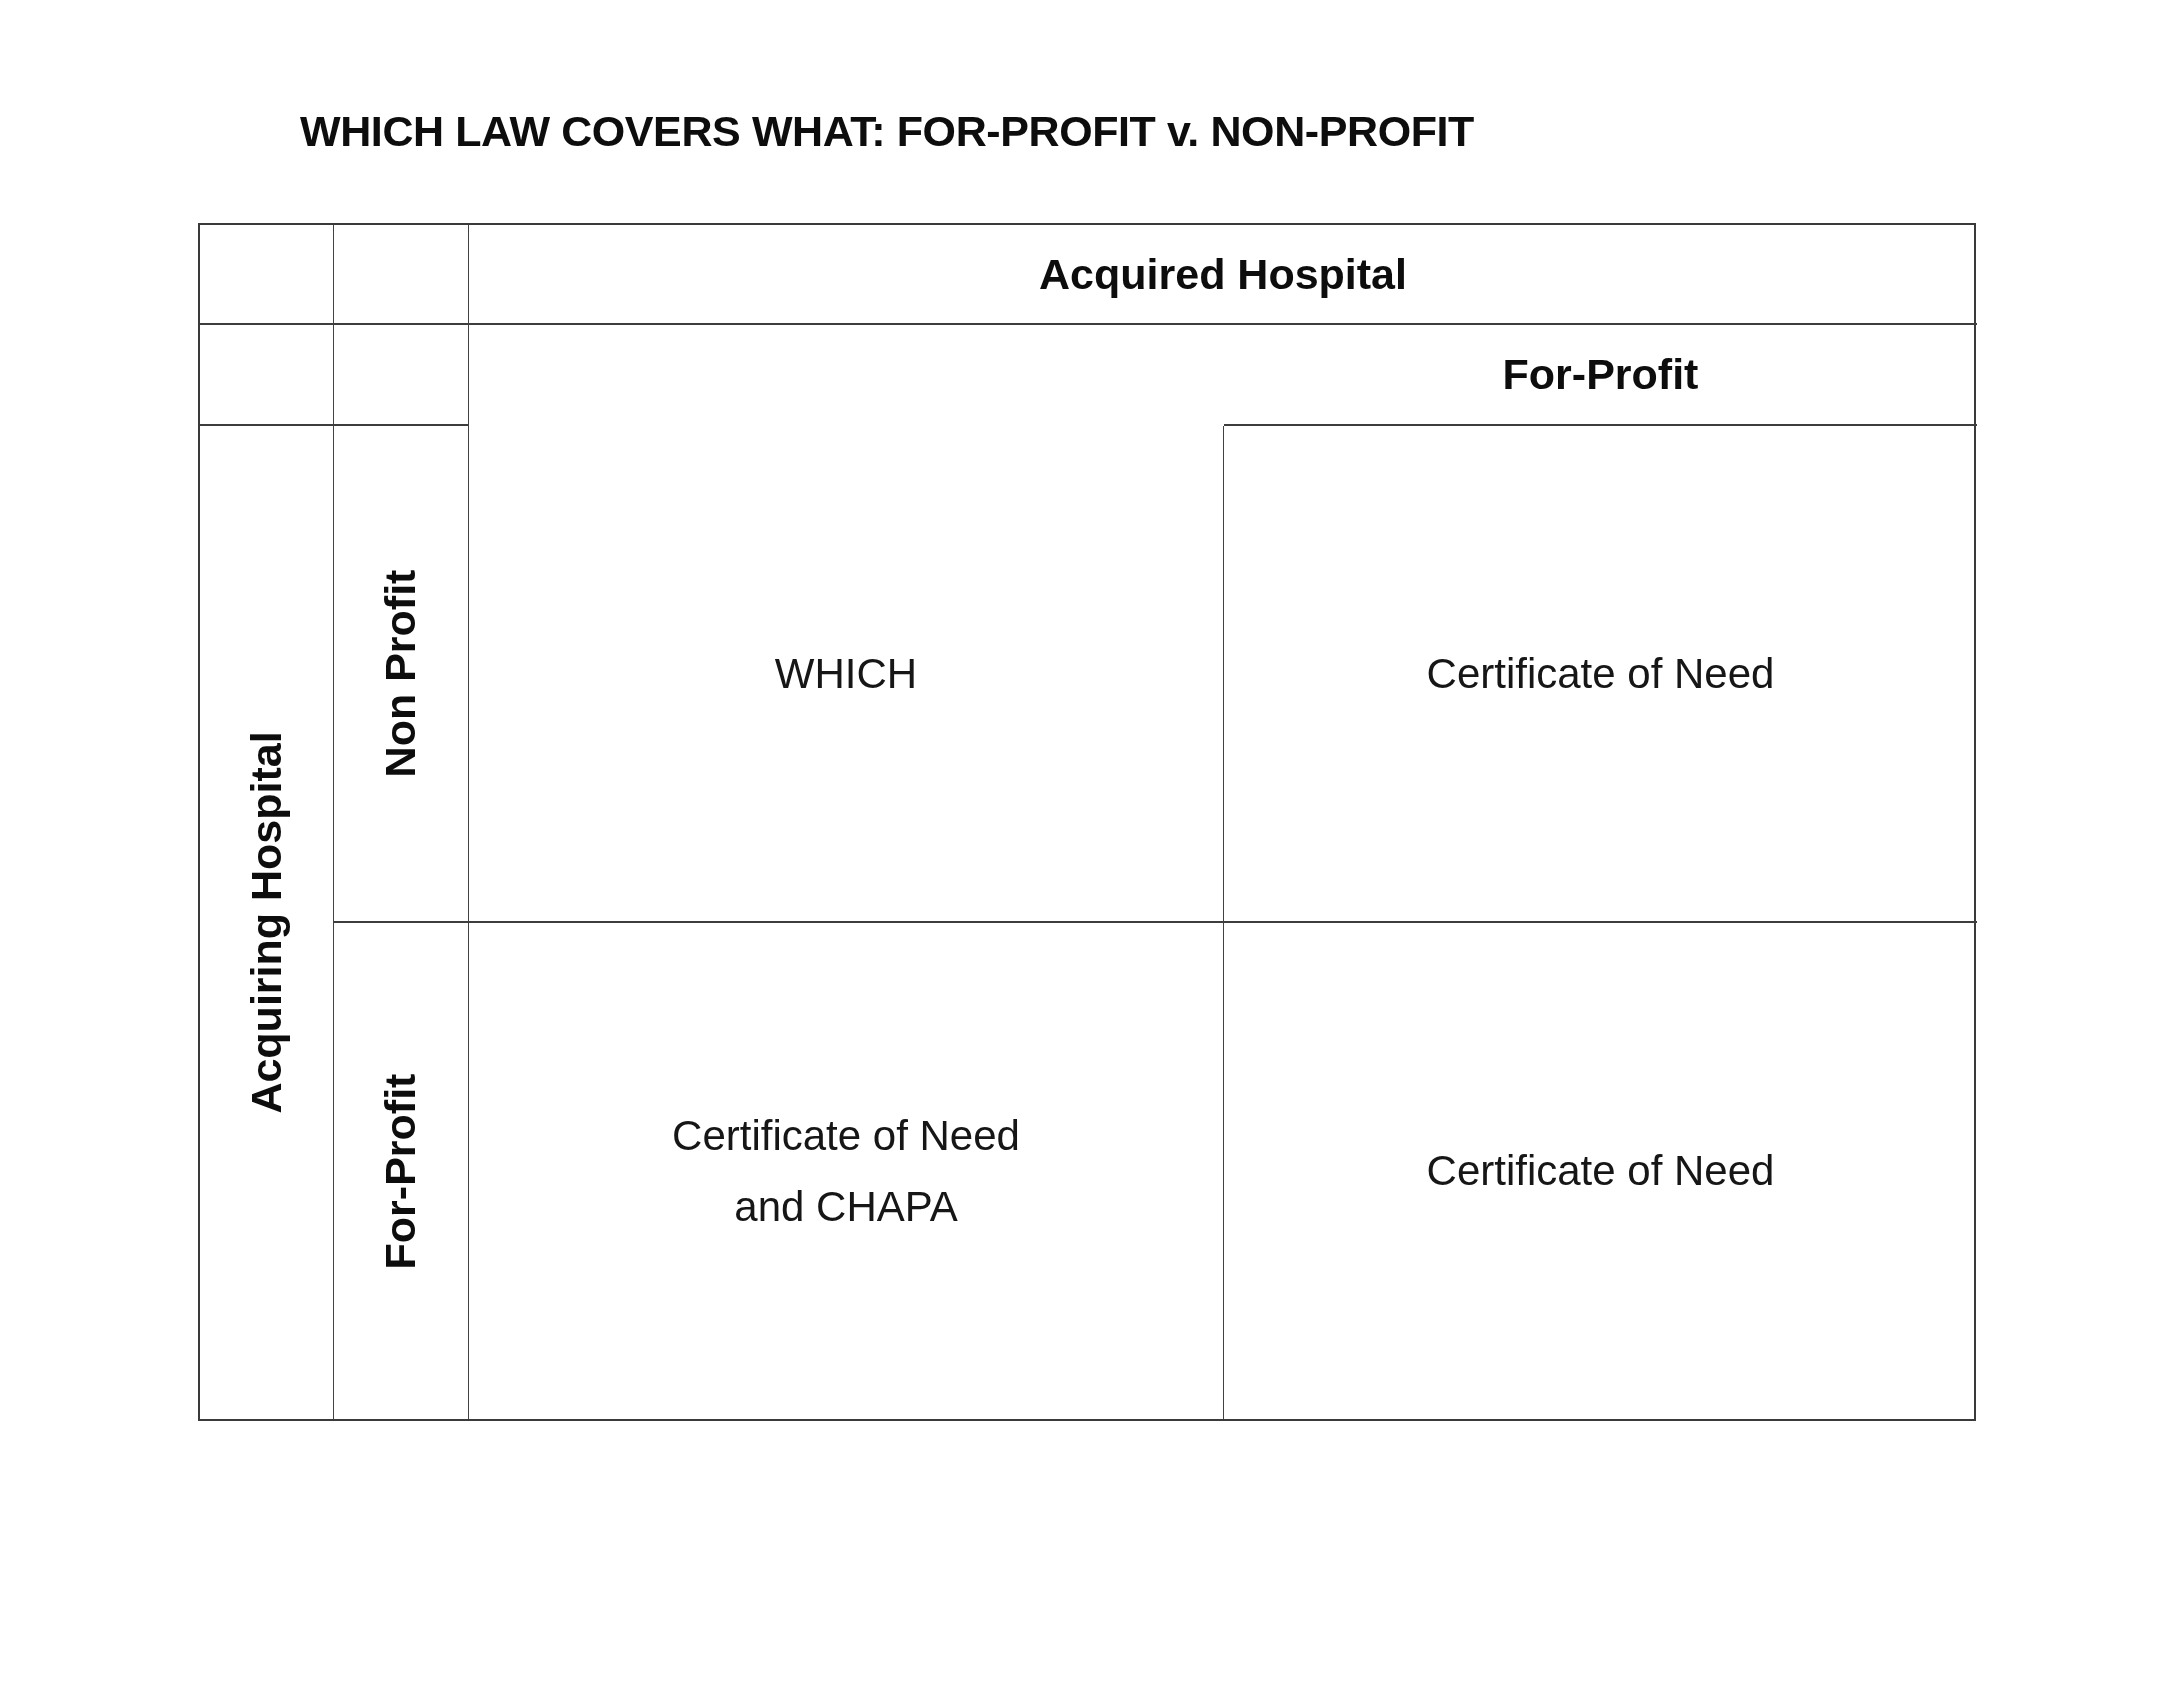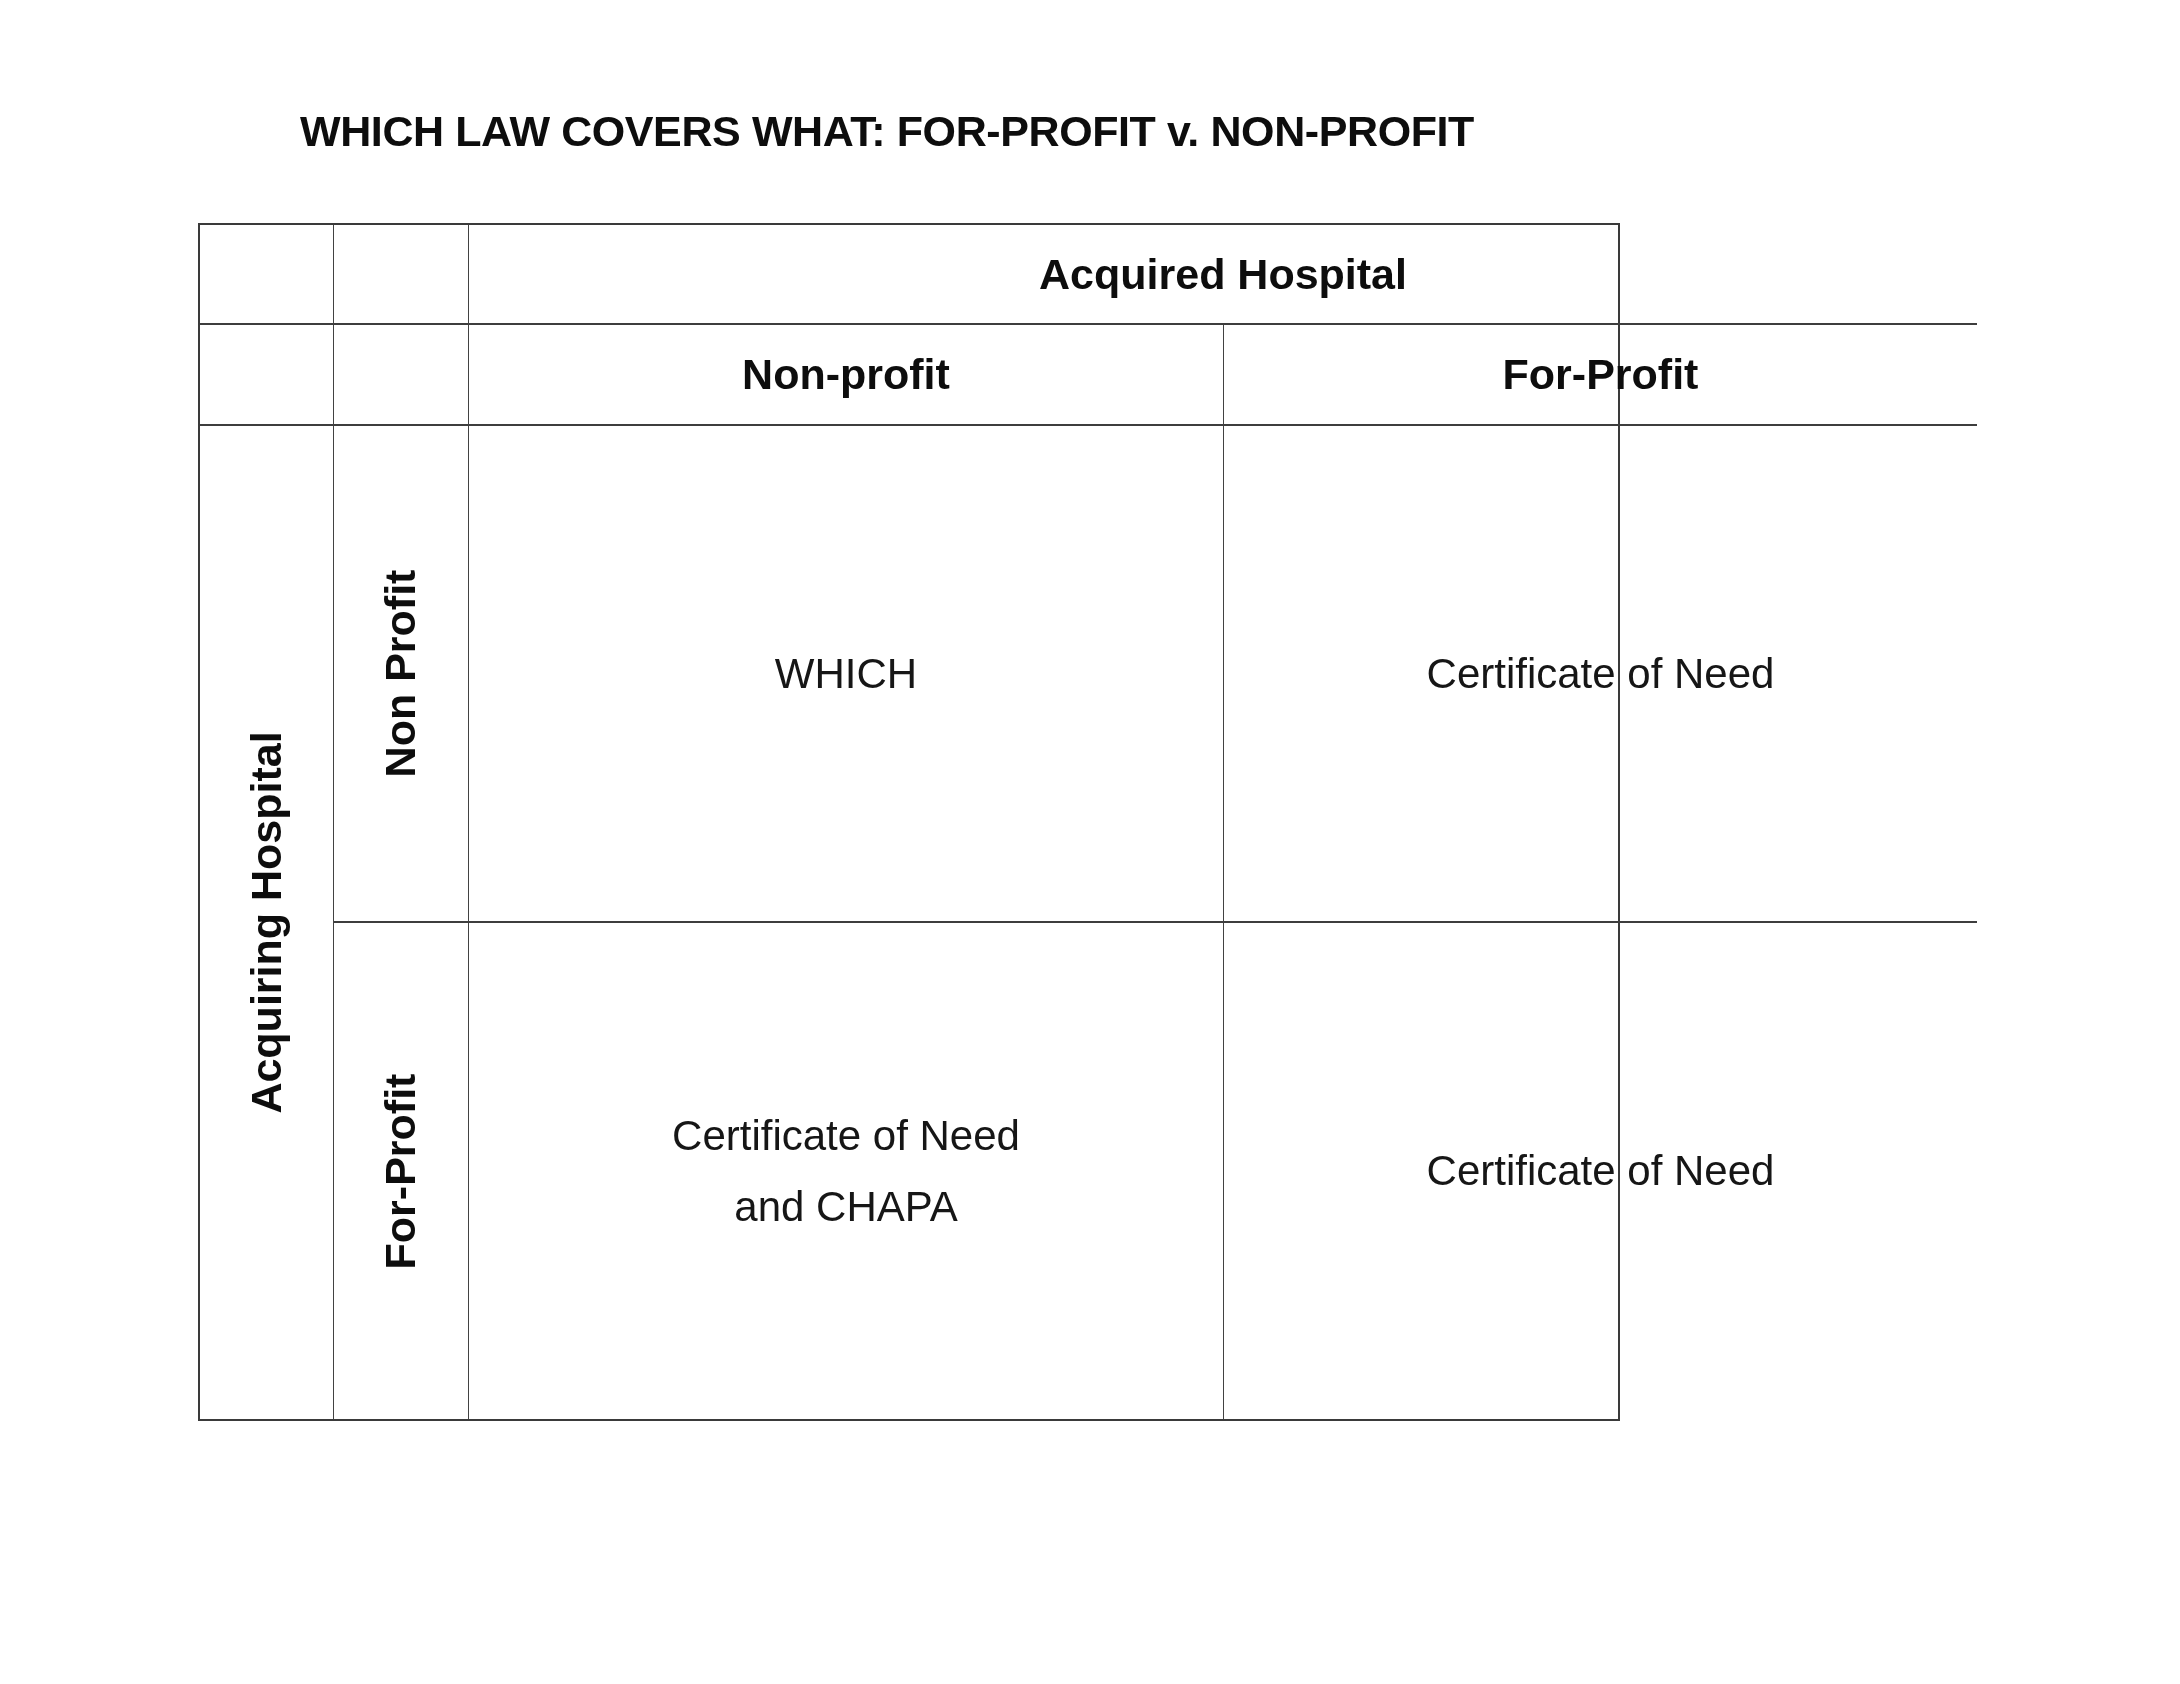--- a/index.html
+++ b/index.html
@@ -25,21 +25,21 @@
     font-size: 43px;
     font-weight: bold;
     letter-spacing: -0.4px;
     color: #0d0d0d;
     margin: 0;
   }
   .matrix {
     position: absolute;
     left: 198px;
     top: 223px;
-    width: 1422px;
+    width: 1778px;
     height: 1198px;
     box-sizing: border-box;
     border: 2.6px solid #3a3a3a;
     display: grid;
     grid-template-columns: 134px 135px 755px 753px;
     grid-template-rows: 100px 101px 497px 496px;
     background: #ffffff;
   }
   .c {
     display: flex;
@@ -99,23 +99,20 @@
     <div class="c a1"></div>
     <div class="c b1"></div>
 
     <div class="c cd1">
       <span class="hdr">Acquired Hospital</span>
     </div>
 
     <div class="c a2"></div>
     <div class="c b2"></div>
 
-    <div class="c c2">
-      <span class="hdr">Non-profit</span>
-    </div>
 
     <div class="c d2">
       <span class="hdr">For-Profit</span>
     </div>
 
     <div class="c a34">
       <span class="vtext">Acquiring Hospital</span>
     </div>
 
     <div class="c b3">

